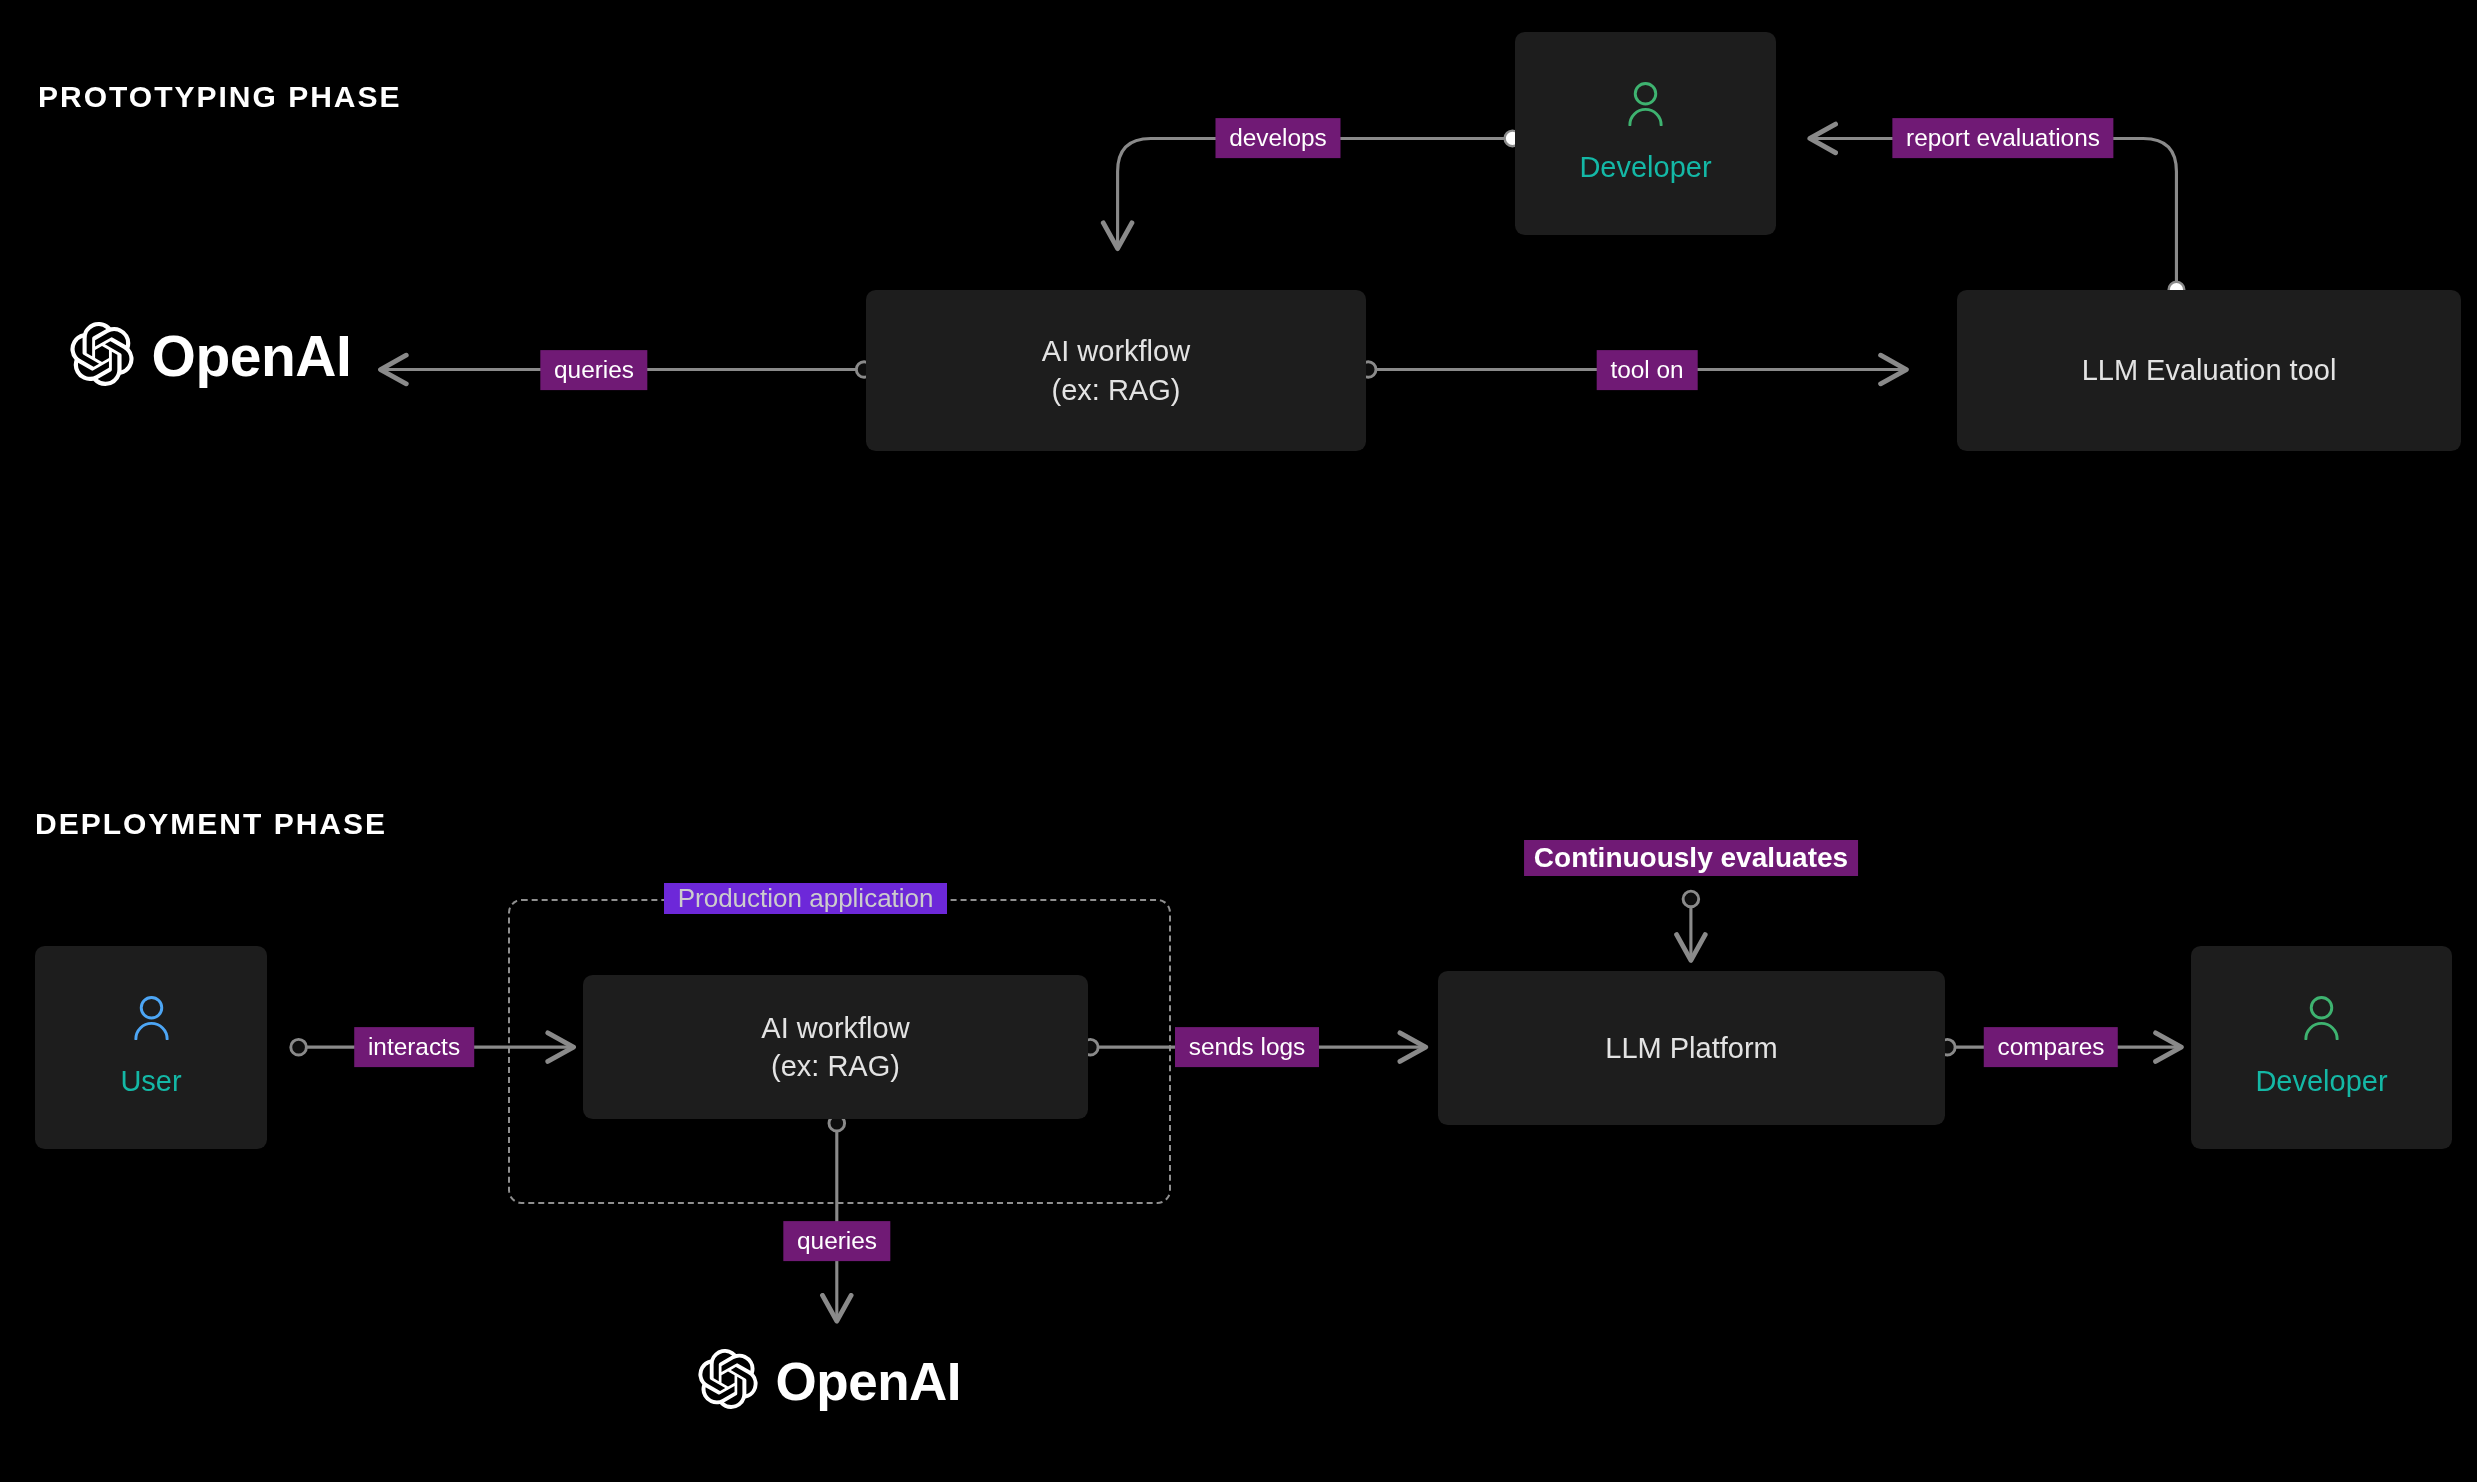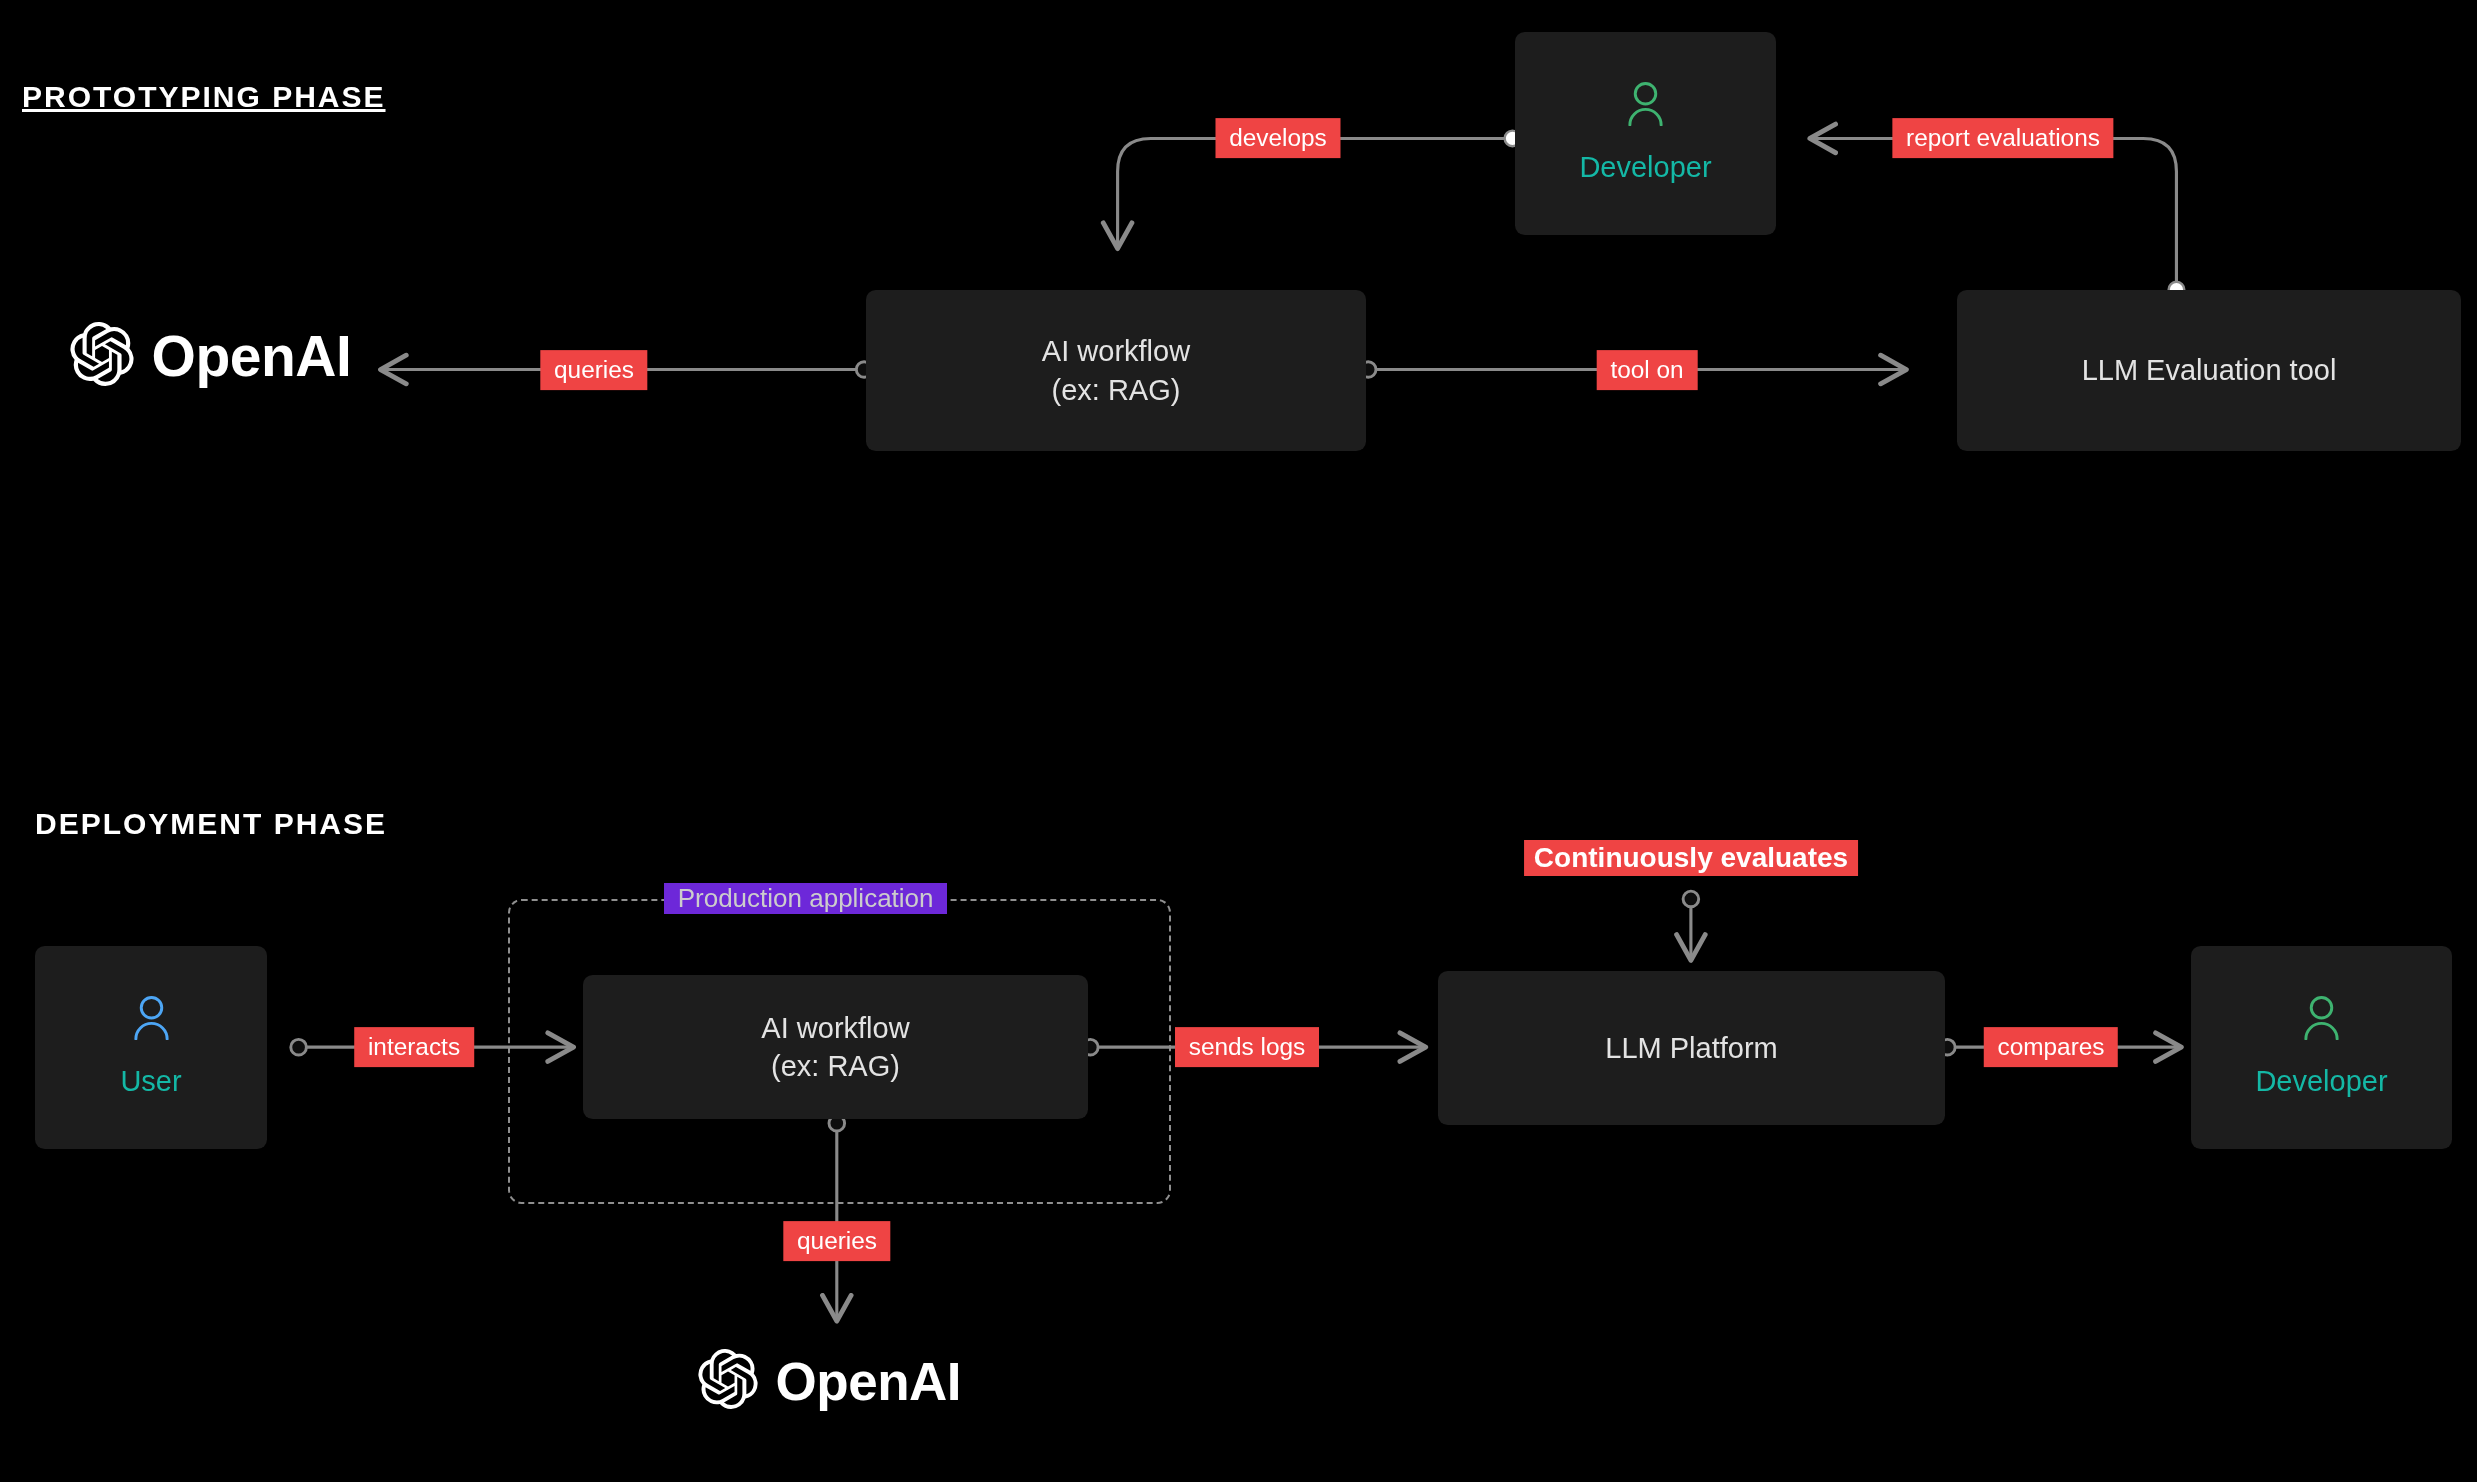--- a/index.html
+++ b/index.html
@@ -31,21 +31,21 @@
 
   
   .phase-title {
     position: absolute;
     font-size: 30px;
     font-weight: 700;
     letter-spacing: 2px;
     color: #ffffff;
     white-space: nowrap;
   }
-  #phase-prototyping { left: 22px; top: 80px; text-decoration: underline; }
+  #phase-prototyping { left: 38px; top: 80px; }
   #phase-deployment  { left: 35px; top: 807px; }
 
   
   .node {
     position: absolute;
     background: #1d1d1d;
     border-radius: 9.8px;
     display: flex;
     flex-direction: column;
     align-items: center;
@@ -97,21 +97,21 @@
     background: #6d28d9;
     padding: 0 13.7px;
     white-space: nowrap;
   }
 
   
   .edge-label {
     position: absolute;
     font-size: 24.4px;
     color: #ffffff;
-    background: #ef4444;
+    background: #701a75;
     padding: 5.9px 13.7px;
     white-space: nowrap;
     transform: translate(-50%, -50%);
   }
   .edge-label.strong {
     font-size: 28px;
     font-weight: 700;
     padding: 2px 9.8px;
   }
 

